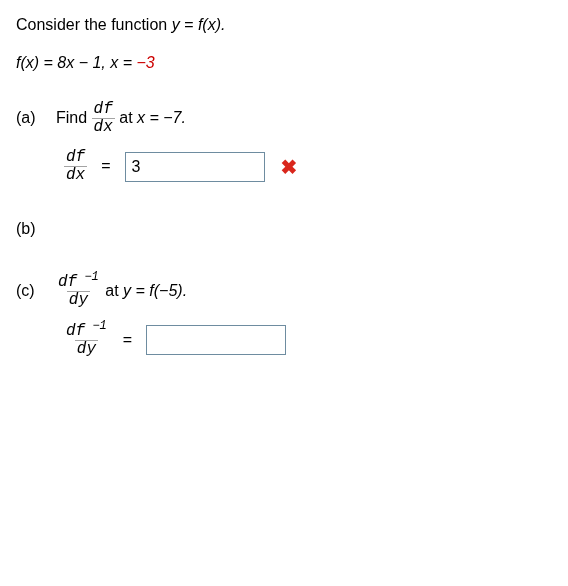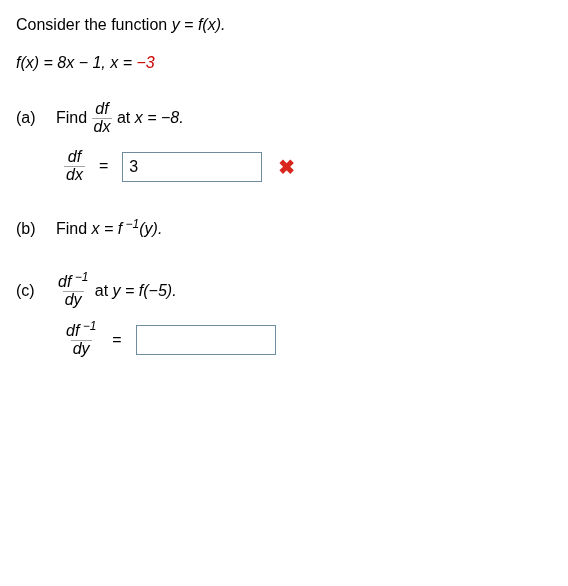--- a/index.html
+++ b/index.html
@@ -23,20 +23,21 @@
   .part { margin-bottom: 34px; }
   .part-row { display: flex; align-items: center; gap: 12px; }
   .part-label { min-width: 28px; }
   .fraction {
     display: inline-flex;
     flex-direction: column;
     align-items: center;
     vertical-align: middle;
     font-style: italic;
     line-height: 1.05;
+    font-family: Liberation Mono, monospace;
   }
   .fraction .num { padding: 0 2px; }
   .fraction .den {
     border-top: 1px solid #a3a3a3;
     padding: 0 2px;
   }
   .answer-row {
     display: flex;
     align-items: center;
     gap: 10px;
@@ -80,41 +81,37 @@
 <div class="part">
   <div class="part-row">
     <span class="part-label">(a)</span>
     <span>
       <span>Find </span>
       <span class="fraction">
         <span class="num">df</span>
         <span class="den">dx</span>
       </span>
       <span> at </span>
-      <span class="italic">x = −8.</span>
+      <span class="italic">x = −7.</span>
     </span>
   </div>
   <div class="answer-row">
     <span class="fraction">
       <span class="num">df</span>
       <span class="den">dx</span>
     </span>
     <span class="eq">=</span>
     <input type="text" class="input-box filled" value="3" style="">
     <span class="x-icon">✖</span>
   </div>
 </div>
 
 <div class="part">
   <div class="part-row">
     <span class="part-label">(b)</span>
-    <span>
-      <span>Find </span>
-      <span class="italic">x = f<sup> −1</sup>(<span class="italic">y</span>).</span>
-    </span>
   </div>
 </div>
 
 <div class="part">
   <div class="part-row">
     <span class="part-label">(c)</span>
     <span>
       <span class="fraction">
         <span class="num"><span>df</span><sup> −1</sup></span>
         <span class="den">dy</span>

